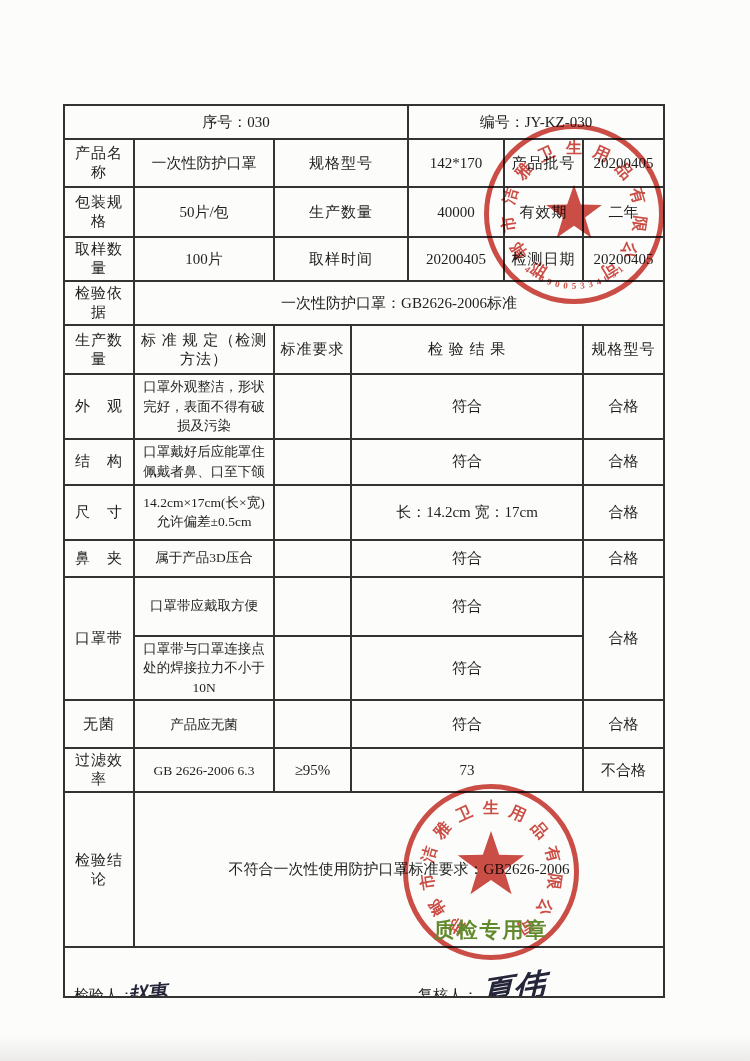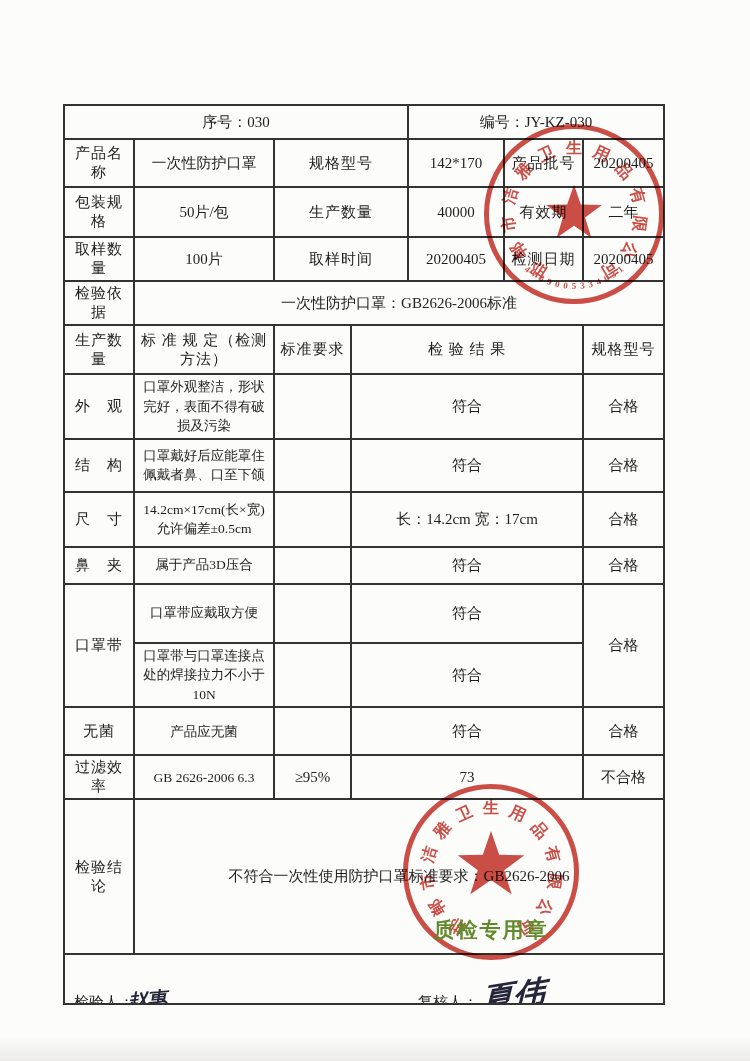--- a/index.html
+++ b/index.html
@@ -117,21 +117,21 @@
       <td>规格型号</td>
     </tr>
 
     <tr style="height:56px">
       <td class="lbl">外　观</td>
       <td class="std">口罩外观整洁，形状完好，表面不得有破损及污染</td>
       <td></td>
       <td colspan="3">符合</td>
       <td>合格</td>
     </tr>
-    <tr style="height:53px">
+    <tr style="height:46px">
       <td class="lbl">结　构</td>
       <td class="std">口罩戴好后应能罩住佩戴者鼻、口至下颌</td>
       <td></td>
       <td colspan="3">符合</td>
       <td>合格</td>
     </tr>
     <tr style="height:55px">
       <td class="lbl">尺　寸</td>
       <td class="std">14.2cm×17cm(长×宽) 允许偏差±0.5cm</td>
       <td></td>

